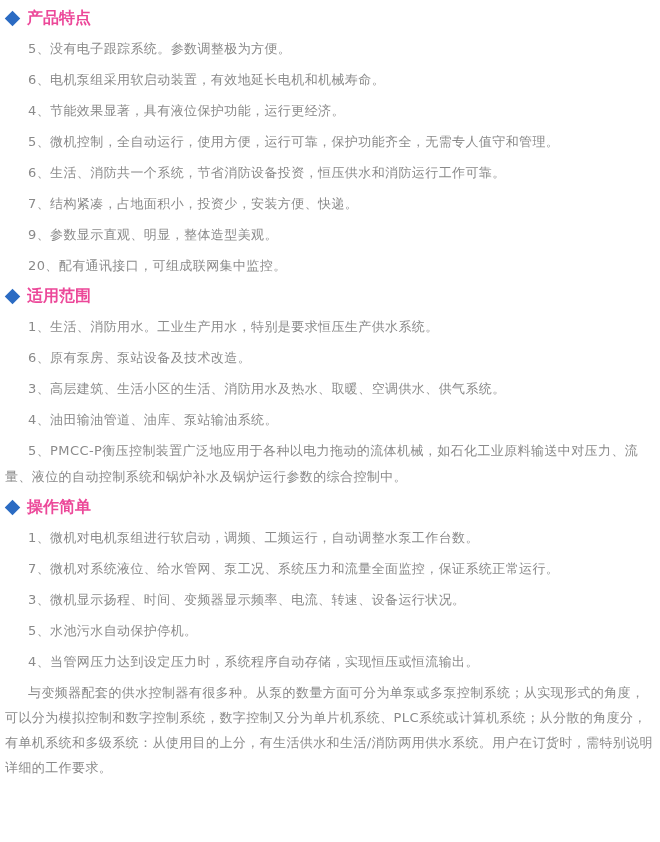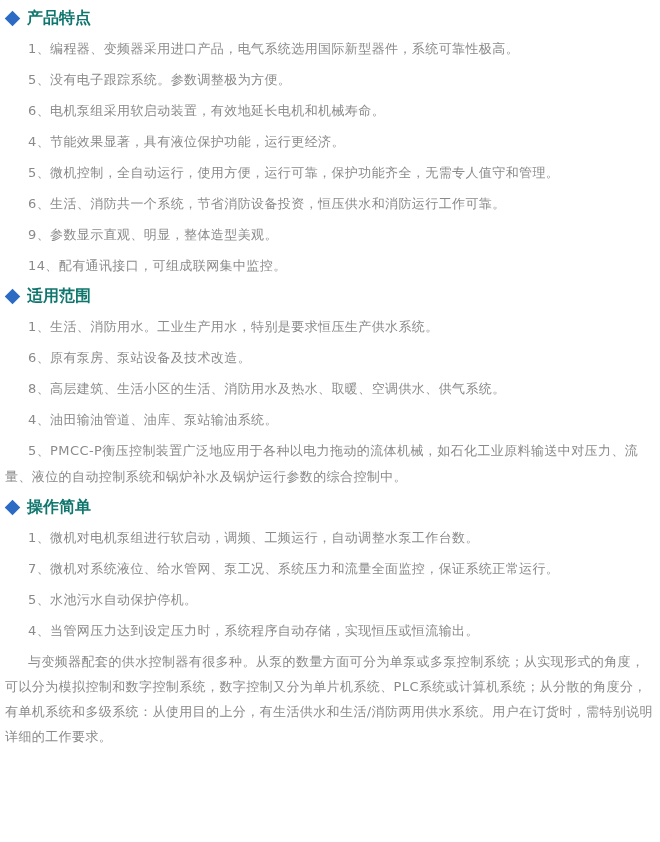--- a/index.html
+++ b/index.html
@@ -12,21 +12,21 @@
     font-family: "DejaVu Sans", sans-serif;
     overflow: hidden;
   }
   .sec-head {
     display: flex;
     align-items: center;
     gap: 9px;
     margin: 7px 0 8px 2px;
     font-size: 16px;
     font-weight: bold;
-    color: #0f766e;
+    color: #ec4899;
     line-height: 20px;
   }
   .section:first-child .sec-head { margin-top: 2px; }
   .diamond {
     width: 11px;
     height: 11px;
     background: var(--accent, #2b6bc3);
     transform: rotate(45deg);
     flex: 0 0 auto;
   }
@@ -46,47 +46,48 @@
 </head>
 <body>
 
 <div class="page">
 
   <div class="section">
     <h2 class="sec-head">
       <span class="diamond"></span>
       <span>产品特点</span>
     </h2>
-    <p class="item">1、编程器、变频器采用进口产品，电气系统选用国际新型器件，系统可靠性极高。</p>
     <p class="item">5、没有电子跟踪系统。参数调整极为方便。</p>
     <p class="item">6、电机泵组采用软启动装置，有效地延长电机和机械寿命。</p>
     <p class="item">4、节能效果显著，具有液位保护功能，运行更经济。</p>
     <p class="item">5、微机控制，全自动运行，使用方便，运行可靠，保护功能齐全，无需专人值守和管理。</p>
     <p class="item">6、生活、消防共一个系统，节省消防设备投资，恒压供水和消防运行工作可靠。</p>
+    <p class="item">7、结构紧凑，占地面积小，投资少，安装方便、快递。</p>
     <p class="item">9、参数显示直观、明显，整体造型美观。</p>
-    <p class="item">14、配有通讯接口，可组成联网集中监控。</p>
+    <p class="item">20、配有通讯接口，可组成联网集中监控。</p>
   </div>
 
   <div class="section">
     <h2 class="sec-head">
       <span class="diamond"></span>
       <span>适用范围</span>
     </h2>
     <p class="item">1、生活、消防用水。工业生产用水，特别是要求恒压生产供水系统。</p>
     <p class="item">6、原有泵房、泵站设备及技术改造。</p>
-    <p class="item">8、高层建筑、生活小区的生活、消防用水及热水、取暖、空调供水、供气系统。</p>
+    <p class="item">3、高层建筑、生活小区的生活、消防用水及热水、取暖、空调供水、供气系统。</p>
     <p class="item">4、油田输油管道、油库、泵站输油系统。</p>
     <p class="item">5、PMCC-P衡压控制装置广泛地应用于各种以电力拖动的流体机械，如石化工业原料输送中对压力、流量、液位的自动控制系统和锅炉补水及锅炉运行参数的综合控制中。</p>
   </div>
 
   <div class="section">
     <h2 class="sec-head">
       <span class="diamond"></span>
       <span>操作简单</span>
     </h2>
     <p class="item">1、微机对电机泵组进行软启动，调频、工频运行，自动调整水泵工作台数。</p>
     <p class="item">7、微机对系统液位、给水管网、泵工况、系统压力和流量全面监控，保证系统正常运行。</p>
+    <p class="item">3、微机显示扬程、时间、变频器显示频率、电流、转速、设备运行状况。</p>
     <p class="item">5、水池污水自动保护停机。</p>
     <p class="item">4、当管网压力达到设定压力时，系统程序自动存储，实现恒压或恒流输出。</p>
     <p class="item closing">与变频器配套的供水控制器有很多种。从泵的数量方面可分为单泵或多泵控制系统；从实现形式的角度，可以分为模拟控制和数字控制系统，数字控制又分为单片机系统、PLC系统或计算机系统；从分散的角度分，有单机系统和多级系统：从使用目的上分，有生活供水和生活/消防两用供水系统。用户在订货时，需特别说明详细的工作要求。</p>
   </div>
 
 </div>
 
 </body></html>

